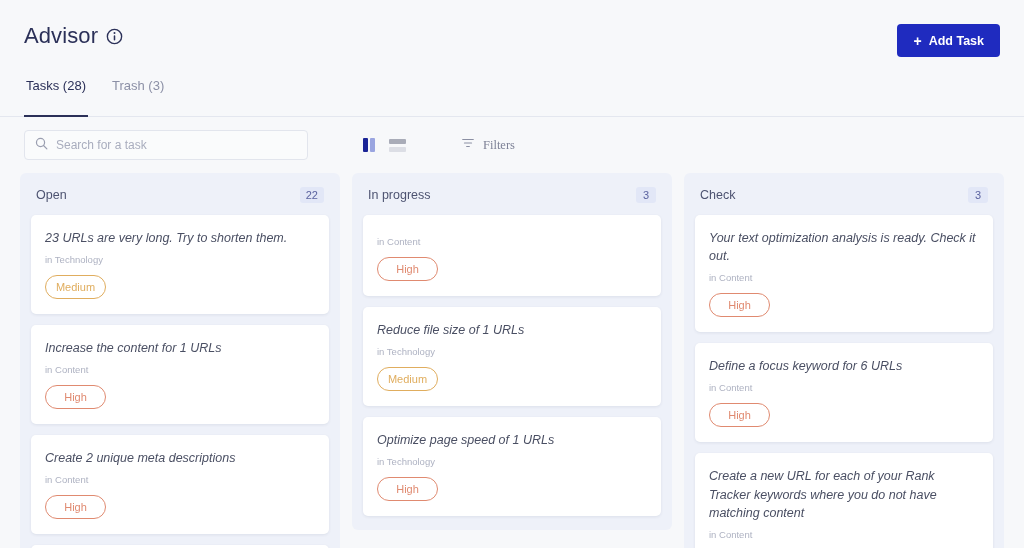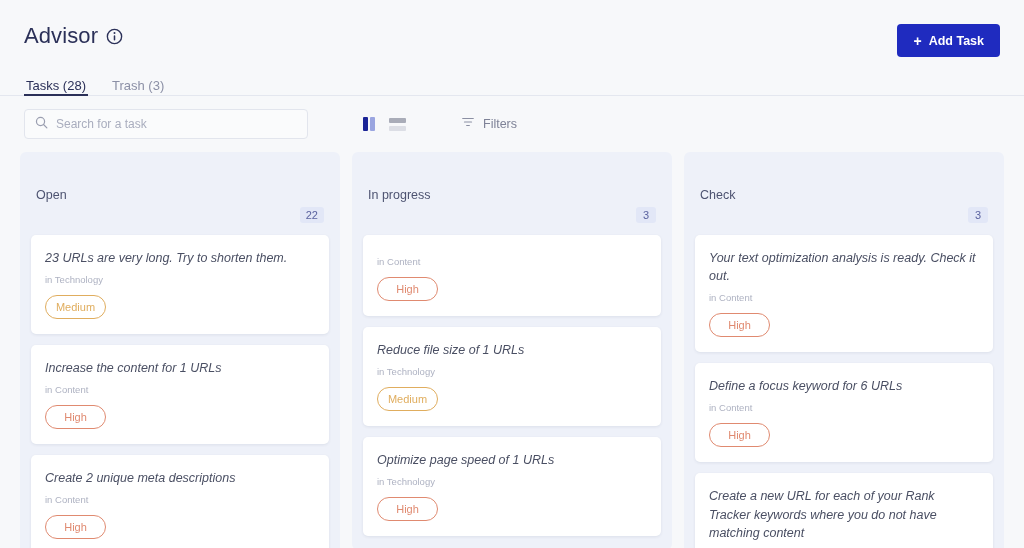--- a/index.html
+++ b/index.html
@@ -49,21 +49,21 @@
 
   
   .tabs {
     display: flex;
     gap: 22px;
     padding: 0 24px;
     border-bottom: 1px solid #e4e7ef;
     background: #f7f8fa;
   }
   .tab {
-    padding: 6px 2px 1px;
+    padding: 6px 2px 22px;
     font-size: 13px;
     color: #8c90a6;
     cursor: pointer;
     border-bottom: 2px solid transparent;
     margin-bottom: -1px;
     white-space: nowrap;
     text-align: center;
   }
   .tab.active { color: #2b3058; border-bottom-color: #2b3058; }
 
@@ -108,20 +108,21 @@
   .vt-kanban i.b { background: #9aa5e0; }
   .vt-list { flex-direction: column; gap: 3px; }
   .vt-list i { display:block; width: 17px; height: 5px; border-radius: 1px; }
   .vt-list i.a { background: #a9acb8; }
   .vt-list i.b { background: #dcdee5; }
 
   .filters-btn {
     display: flex; align-items: center; gap: 8px;
     margin-left: 55px;
     cursor: pointer;
+    font-family: Liberation Serif, serif;
   }
   .filters-icon { width: 14px; height: 14px; }
   .filters-label { font-size: 12.5px; color: #7e8297; }
 
   .projects-block {
     position: absolute;
     right: 24px; top: 12px;
     text-align: right;
   }
   .projects-head {
@@ -161,21 +162,20 @@
   .col-title { font-size: 12.5px; color: #4d5371; }
   .col-count {
     font-size: 11px;
     color: #5b6persist;
     color: #5b63a0;
     background: #e2e7f7;
     border-radius: 3px;
     padding: 2px 6px;
     min-width: 20px;
     text-align: center;
-    margin-top: 41px;
   }
   .cards { padding: 0 11px; display: flex; flex-direction: column; gap: 11px; }
   .card {
     background: #fff;
     border-radius: 5px;
     padding: 14px 14px 15px;
     box-shadow: 0 1px 3px rgba(40,50,90,.09);
   }
   .card-title {
     font-size: 12.5px;

